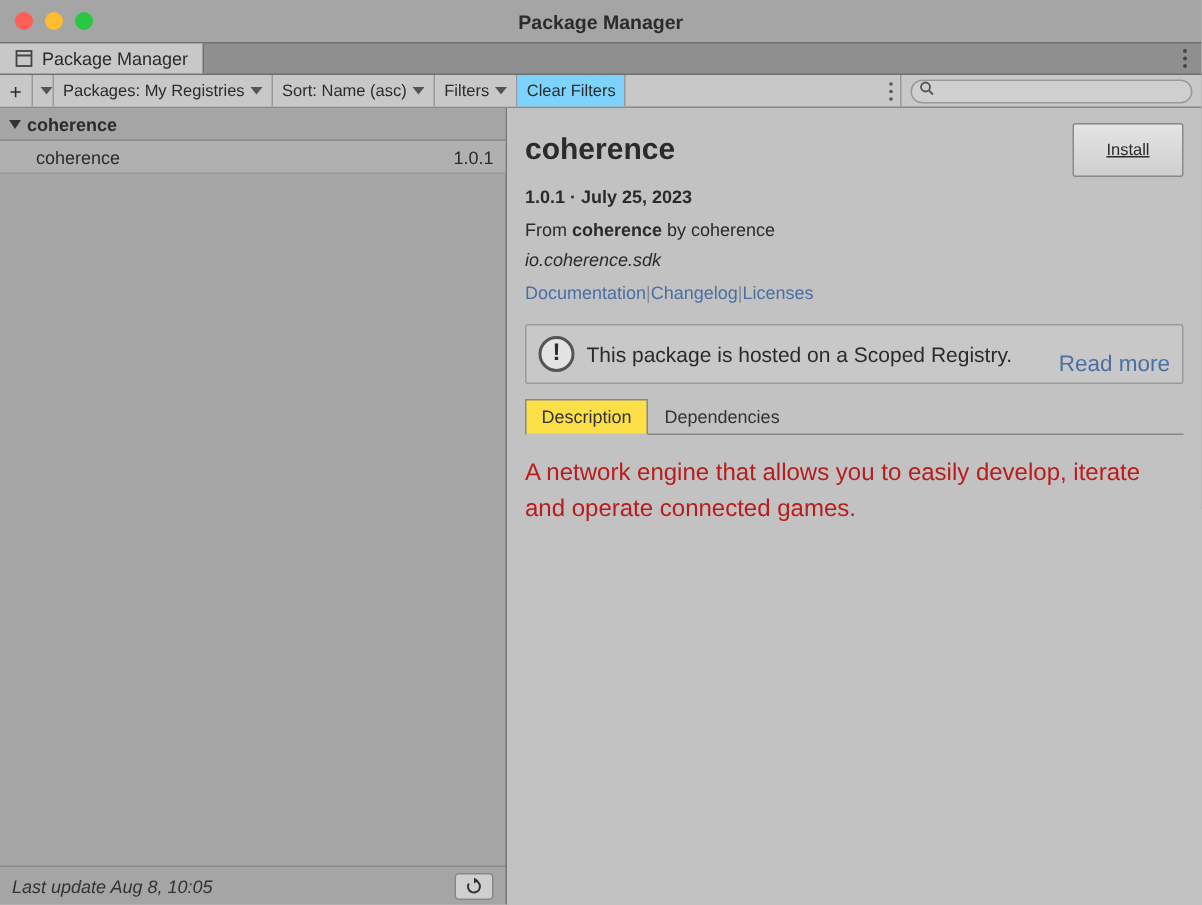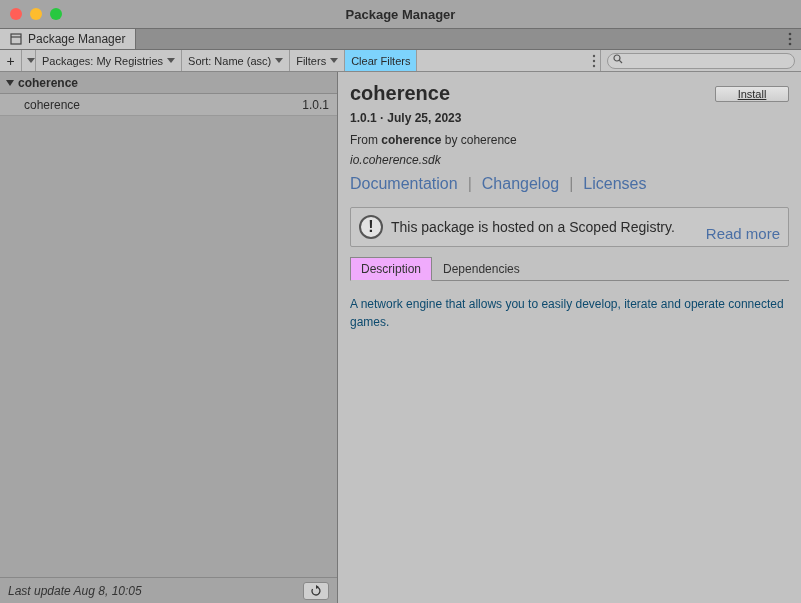--- a/index.html
+++ b/index.html
@@ -43,38 +43,38 @@
 .pkgrow.selected { background: #b0b0b0; }
 .left-fill { flex: 1; }
 .statusbar { height: 26px; border-top: 1px solid #888; display: flex; align-items: center; padding: 0 8px; gap: 6px; font-style: italic; color: #333; }
 .refresh { margin-left: auto; width: 26px; height: 18px; border: 1px solid #888; border-radius: 3px; background: #cfcfcf; display: flex; align-items: center; justify-content: center; }
 
 
 .right { flex: 1; background: #c2c2c2; display: flex; flex-direction: column; overflow: hidden; padding: 0; }
 .det-head { padding: 10px 12px 6px 12px; }
 .det-title-row { display: flex; align-items: center; justify-content: space-between; }
 .det-title { font-size: 20px; font-weight: bold; }
-.install-btn { width: 74px; height: 16px; border: 1px solid #8a8a8a; background: linear-gradient(#e4e4e4,#cfcfcf); font-size: 11px; display: flex; align-items: center; justify-content: center; border-radius: 2px; text-decoration: underline; }
+.install-btn { width: 74px; height: 36px; border: 1px solid #8a8a8a; background: linear-gradient(#e4e4e4,#cfcfcf); font-size: 11px; display: flex; align-items: center; justify-content: center; border-radius: 2px; text-decoration: underline; }
 .ver { font-weight: bold; margin-top: 6px; font-size: 12px; }
 .from { margin-top: 8px; font-size: 12px; }
 .from b { font-weight: bold; }
 .pid { margin-top: 6px; font-style: italic; font-size: 12px; }
-.links { margin-top: 8px; display: flex; gap: 10px; font-size: 16px; }
+.links { margin-top: 8px; display: flex; font-size: 12px; }
 .links a { color: #4a6fa5; text-decoration: none; }
 .lsep { color: #888; }
 
 .scoped { margin: 8px 12px 0 12px; border: 1px solid #9a9a9a; background: #c8c8c8; border-radius: 2px; padding: 6px 8px; display: flex; align-items: center; gap: 8px; position: relative; min-height: 40px; }
 .scoped .bang { width: 24px; height: 24px; border: 2px solid #555; border-radius: 50%; display: flex; align-items: center; justify-content: center; font-weight: bold; font-size: 16px; background: #e3e3e3; flex-shrink: 0; }
 .scoped .msg { font-size: 14px; flex: 1; }
 .scoped .read { position: absolute; right: 8px; bottom: 4px; font-size: 15px; color: #4a6fa5; }
 
 .dtabs { margin: 10px 12px 0 12px; display: flex; border-bottom: 1px solid #888; }
 .dtab { padding: 4px 10px; font-size: 12px; color: #333; border: 1px solid transparent; border-bottom: none; margin-bottom: -1px; }
-.dtab.active { background: #f0abfc; border-color: #888; border-bottom: 1px solid #c2c2c2; }
-.desc { padding: 14px 12px; font-size: 12px; line-height: 1.5; color: #0c4a6e; }
+.dtab.active { background: #fde047; border-color: #888; border-bottom: 1px solid #c2c2c2; }
+.desc { padding: 14px 12px; font-size: 16px; line-height: 1.5; color: #b91c1c; }
 
 svg { display: block; }
 </style>
 </head>
 <body>
 
 <div class="titlebar">
   <div class="traffic">
     <div class="dot red"></div>
     <div class="dot amber"></div>

